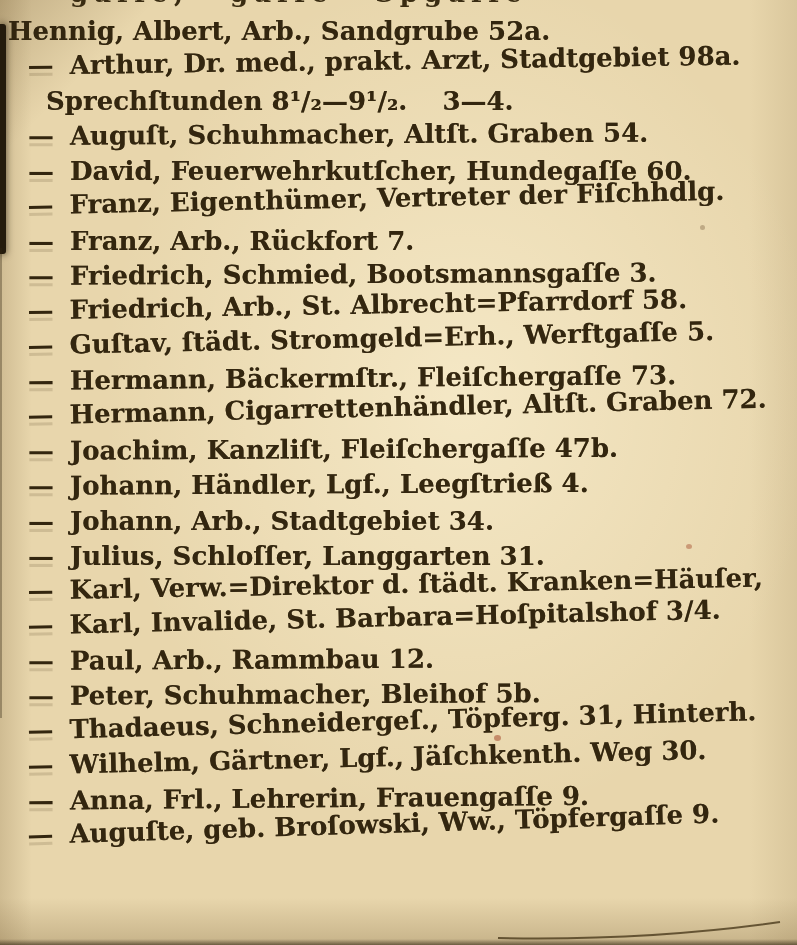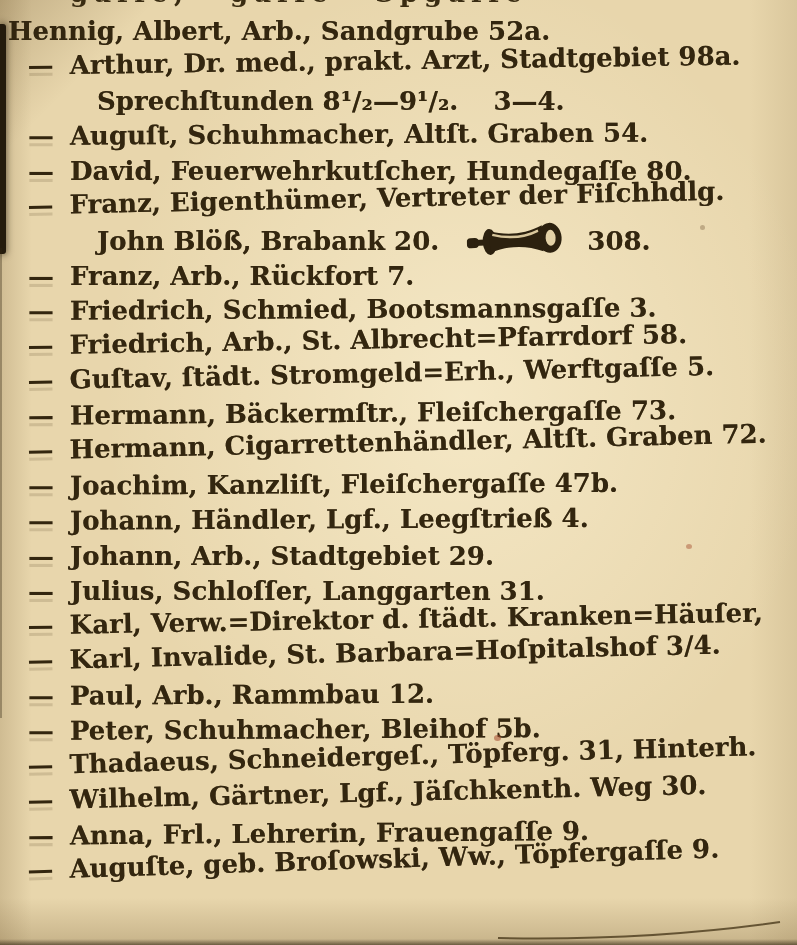--- a/index.html
+++ b/index.html
@@ -40,21 +40,21 @@
     color:#3a2c12;white-space:nowrap;
   }
   .rows{position:absolute;top:14px;left:0;width:797px;}
   .row{
     height:35px;line-height:35px;font-size:26px;white-space:nowrap;
     transform-origin:0 100%;
     text-shadow:0 0 .6px rgba(51,38,15,.55);
   }
   .r-main{padding-left:8px;}
   .r-entry{padding-left:0;}
-  .r-cont{padding-left:97px;}
+  .r-cont{padding-left:46px;}
   .dash{
     display:inline-block;width:70px;padding-left:28px;box-sizing:border-box;
     text-shadow:0 7px 0 rgba(74,56,26,.16);
   }
   
   .t03{transform:rotate(-0.3deg);} .t05{transform:rotate(-0.5deg);}
   .t08{transform:rotate(-0.8deg);} .t10{transform:rotate(-1.0deg);}
   .t12{transform:rotate(-1.2deg);} .t13{transform:rotate(-1.3deg);}
   .t15{transform:rotate(-1.5deg);} .t18{transform:rotate(-1.8deg);}
   .phone-icon{
@@ -77,53 +77,42 @@
   <div class="rows">
 
     <div class="row r-main"><span>Hennig, Albert, Arb., Sandgrube 52a.</span></div>
 
     <div class="row r-entry t08"><span class="dash">—</span><span>Arthur, Dr. med., prakt. Arzt, Stadtgebiet 98a.</span></div>
 
     <div class="row r-cont"><span>Sprechſtunden 8¹/₂—9¹/₂.  3—4.</span></div>
 
     <div class="row r-entry t03"><span class="dash">—</span><span>Auguſt, Schuhmacher, Altſt. Graben 54.</span></div>
 
-    <div class="row r-entry"><span class="dash">—</span><span>David, Feuerwehrkutſcher, Hundegaſſe 80.</span></div>
+    <div class="row r-entry"><span class="dash">—</span><span>David, Feuerwehrkutſcher, Hundegaſſe 60.</span></div>
 
     <div class="row r-entry t12"><span class="dash">—</span><span>Franz, Eigenthümer, Vertreter der Fiſchhdlg.</span></div>
 
-    <div class="row r-cont">
-      <span>John Blöß, Brabank 20.</span><span class="phone-icon"><svg width="104" height="32" viewBox="0 0 104 32">
-        <rect x="0" y="11" width="12" height="10" rx="4" fill="#2c210f"></rect>
-        <rect x="8" y="13" width="10" height="6" fill="#2c210f"></rect>
-        <ellipse cx="23" cy="16" rx="7" ry="13" fill="#2c210f"></ellipse>
-        <path d="M23,5 C40,11 58,11 76,3 L76,29 C58,21 40,21 23,27 Z" fill="#2c210f"></path>
-        <path d="M26,9 C42,14 58,14 72,8" stroke="#d9c79c" stroke-width="2.5" fill="none"></path>
-        <ellipse cx="83" cy="16" rx="12" ry="15" fill="#2c210f"></ellipse>
-        <ellipse cx="84" cy="16" rx="5" ry="8" fill="#e3d1a6"></ellipse>
-      </svg></span><span>308.</span>
-    </div>
 
     <div class="row r-entry"><span class="dash">—</span><span>Franz, Arb., Rückfort 7.</span></div>
 
     <div class="row r-entry t03"><span class="dash">—</span><span>Friedrich, Schmied, Bootsmannsgaſſe 3.</span></div>
 
     <div class="row r-entry t10"><span class="dash">—</span><span>Friedrich, Arb., St. Albrecht=Pfarrdorf 58.</span></div>
 
     <div class="row r-entry t12"><span class="dash">—</span><span>Guſtav, ſtädt. Stromgeld=Erh., Werftgaſſe 5.</span></div>
 
     <div class="row r-entry t05"><span class="dash">—</span><span>Hermann, Bäckermſtr., Fleiſchergaſſe 73.</span></div>
 
     <div class="row r-entry t13"><span class="dash">—</span><span>Hermann, Cigarrettenhändler, Altſt. Graben 72.</span></div>
 
     <div class="row r-entry t03"><span class="dash">—</span><span>Joachim, Kanzliſt, Fleiſchergaſſe 47b.</span></div>
 
     <div class="row r-entry t03"><span class="dash">—</span><span>Johann, Händler, Lgf., Leegſtrieß 4.</span></div>
 
-    <div class="row r-entry"><span class="dash">—</span><span>Johann, Arb., Stadtgebiet 29.</span></div>
+    <div class="row r-entry"><span class="dash">—</span><span>Johann, Arb., Stadtgebiet 34.</span></div>
 
     <div class="row r-entry"><span class="dash">—</span><span>Julius, Schloſſer, Langgarten 31.</span></div>
 
     <div class="row r-entry t10"><span class="dash">—</span><span>Karl, Verw.=Direktor d. ſtädt. Kranken=Häuſer,</span></div>
 
 
     <div class="row r-entry t13"><span class="dash">—</span><span>Karl, Invalide, St. Barbara=Hoſpitalshof 3/4.</span></div>
 
     <div class="row r-entry t03"><span class="dash">—</span><span>Paul, Arb., Rammbau 12.</span></div>
 

